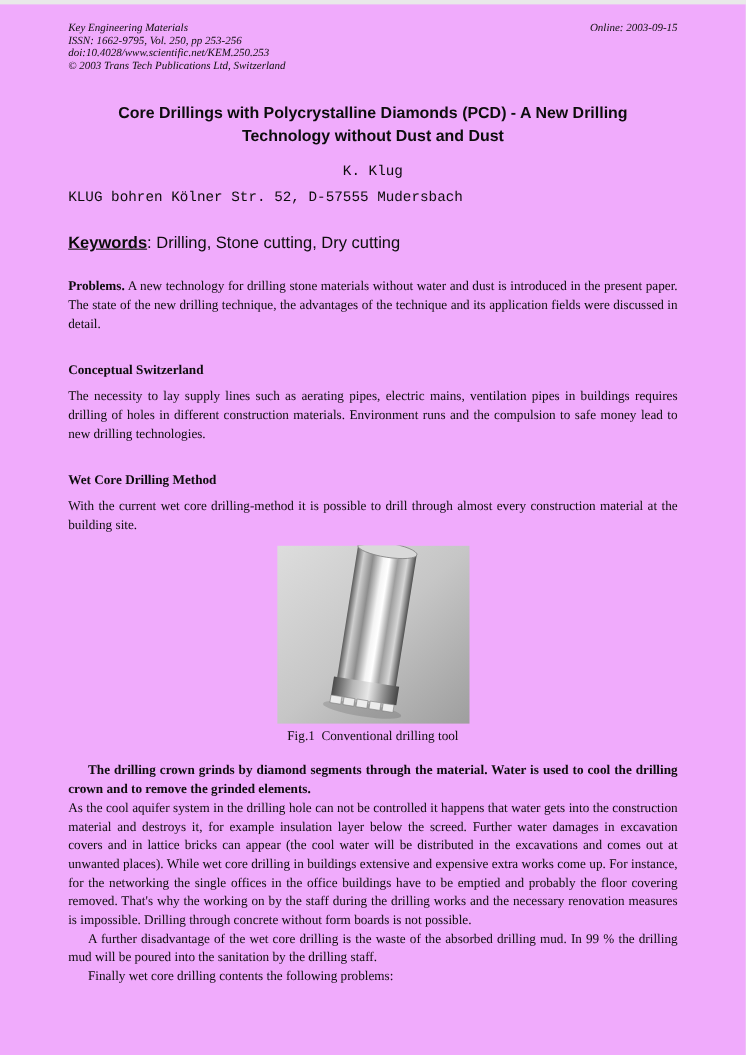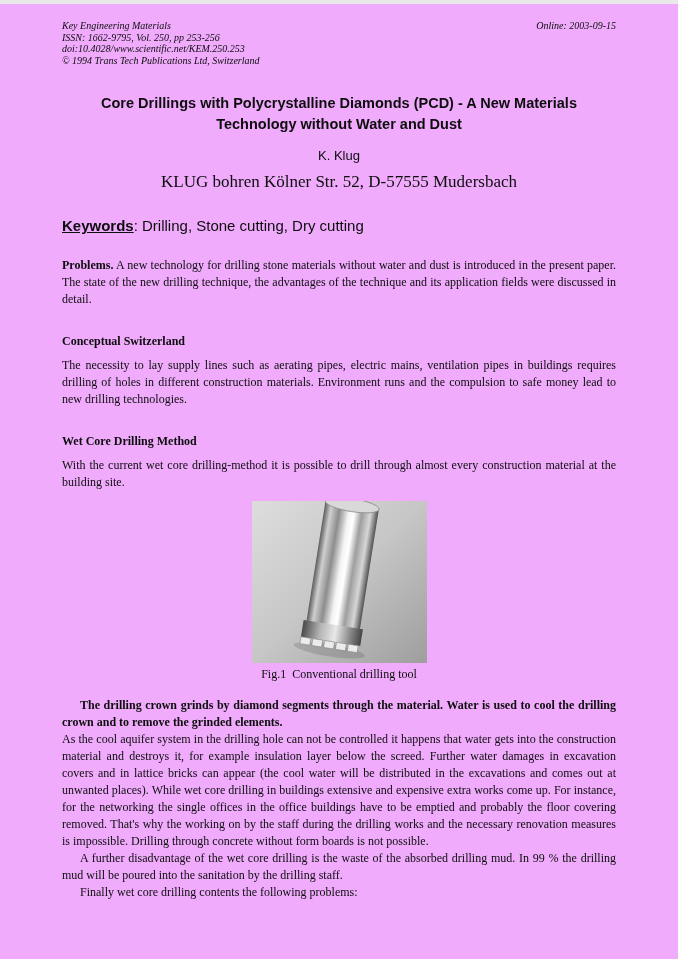--- a/index.html
+++ b/index.html
@@ -31,28 +31,28 @@
     text-align: center;
     font-family: "Liberation Sans", sans-serif;
     font-weight: bold;
     font-size: 14.5px;
     line-height: 21px;
     padding: 0 10px;
   }
   .author {
     margin-top: 13px;
     text-align: center;
-    font-family: Liberation Sans, sans-serif;
+    font-family: Liberation Mono, monospace;
     font-size: 13px;
   }
   .affil {
     margin-top: 9px;
-    text-align: center;
-    font-family: Liberation Serif, serif;
-    font-size: 17px;
+    text-align: left;
+    font-family: Liberation Mono, monospace;
+    font-size: 13px;
   }
   .keywords {
     margin-top: 25px;
     font-family: "Liberation Sans", sans-serif;
     font-size: 15px;
   }
   .kw-label { font-weight: bold; text-decoration: underline; }
 
   p.body {
     font-size: 12px;
@@ -85,26 +85,26 @@
 <body>
 
 <div class="page">
   <div class="content">
 
     <div class="hdr">
       <div class="hdr-left">
         <div>Key Engineering Materials</div>
         <div>ISSN: 1662-9795, Vol. 250, pp 253-256</div>
         <div>doi:10.4028/www.scientific.net/KEM.250.253</div>
-        <div>© 1994 Trans Tech Publications Ltd, Switzerland</div>
+        <div>© 2003 Trans Tech Publications Ltd, Switzerland</div>
       </div>
       <div class="hdr-right">Online: 2003-09-15</div>
     </div>
 
-    <h1 class="title">Core Drillings with Polycrystalline Diamonds (PCD) - A New Materials Technology without Water and Dust</h1>
+    <h1 class="title">Core Drillings with Polycrystalline Diamonds (PCD) - A New Drilling Technology without Dust and Dust</h1>
 
     <div class="author">K. Klug</div>
 
     <div class="affil">KLUG bohren Kölner Str. 52, D-57555 Mudersbach</div>
 
     <div class="keywords"><span class="kw-label">Keywords</span><span>: Drilling, Stone cutting, Dry cutting</span></div>
 
     <p class="body abstract"><span class="b">Problems.</span> <span>A new technology for drilling stone materials without water and dust is introduced in the present paper. The state of the new drilling technique, the advantages of the technique and its application fields were discussed in detail.</span></p>
 
     <h3 class="sec">Conceptual Switzerland</h3>

